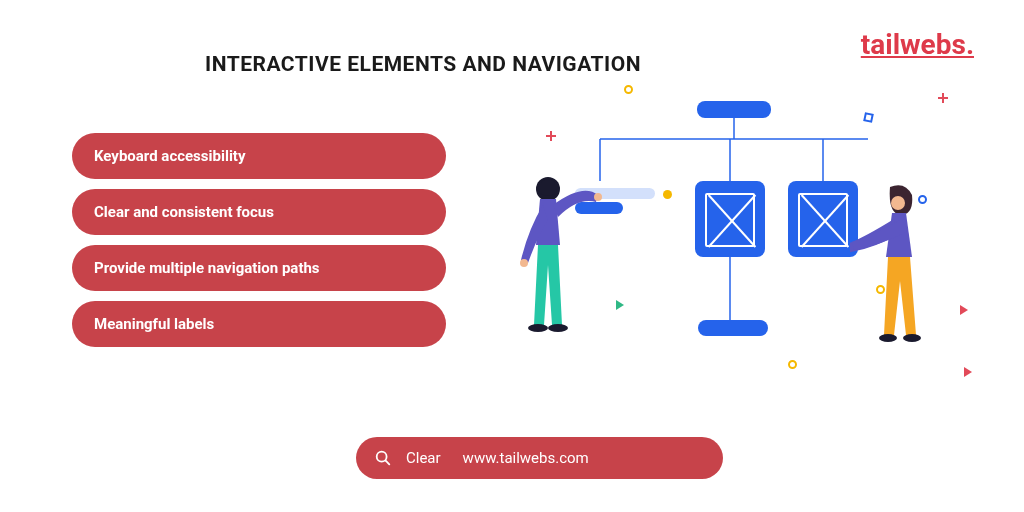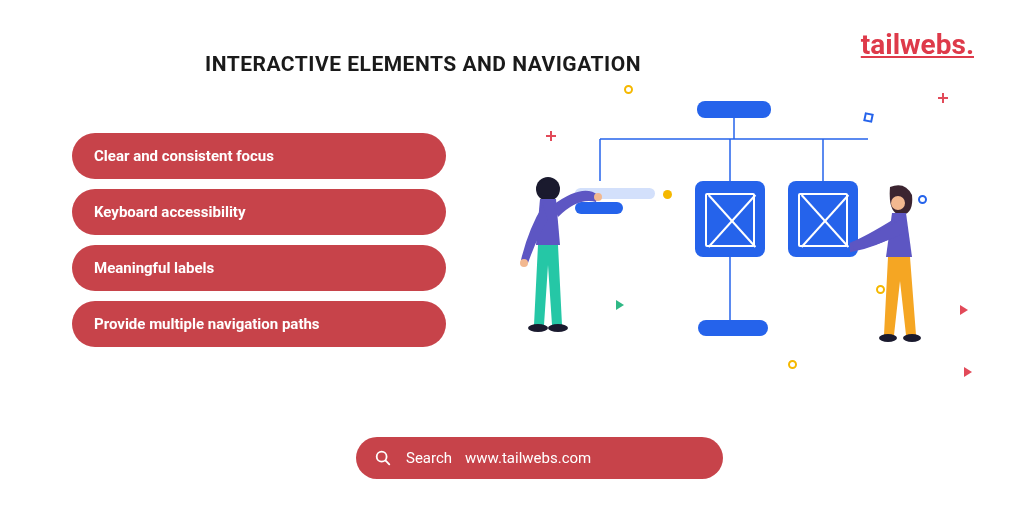--- a/index.html
+++ b/index.html
@@ -65,21 +65,21 @@
       margin-left: 18px;
       display: flex;
       align-items: center;
     }
     .search-label {
       margin-left: 14px;
       font-size: 15px;
       font-weight: 400;
     }
     .search-value {
-      margin-left: 13px;
+      margin-left: 22px;
       font-size: 15px;
       font-weight: 400;
     }
     .illustration {
       position: absolute;
       left: 508px;
       top: 85px;
       width: 520px;
       height: 340px;
     }
@@ -182,41 +182,41 @@
   </style>
 </head>
 <body>
 
 <div class="logo">tailwebs.</div>
 
 <h1 class="title">INTERACTIVE ELEMENTS AND NAVIGATION</h1>
 
 <div class="pill-list">
   <div class="pill">
+      <span>Keyboard accessibility</span>
+    </div>
+  <div class="pill">
       <span>Clear and consistent focus</span>
     </div>
   <div class="pill">
-      <span>Keyboard accessibility</span>
+      <span>Provide multiple navigation paths</span>
     </div>
   <div class="pill">
       <span>Meaningful labels</span>
-    </div>
-  <div class="pill">
-      <span>Provide multiple navigation paths</span>
     </div>
 </div>
 
 <div class="search-bar">
   <span class="search-icon">
     <svg width="18" height="18" viewBox="0 0 20 20" fill="none">
       <circle cx="8.5" cy="8.5" r="5.5" stroke="#ffffff" stroke-width="2"></circle>
       <line x1="13" y1="13" x2="17" y2="17" stroke="#ffffff" stroke-width="2" stroke-linecap="round"></line>
     </svg>
   </span>
-  <span class="search-label">Search</span>
+  <span class="search-label">Clear</span>
   <span class="search-value">www.tailwebs.com</span>
 </div>
 
 <div class="illustration">
 
   <svg style="position:absolute;left:0;top:0" width="520" height="340">
     <path d="M226 33 L226 54" stroke="#2563eb" stroke-width="1.5" fill="none"></path>
     <path d="M92 54 L360 54" stroke="#2563eb" stroke-width="1.5" fill="none"></path>
     <path d="M92 54 L92 96" stroke="#2563eb" stroke-width="1.5" fill="none"></path>
     <path d="M222 54 L222 96" stroke="#2563eb" stroke-width="1.5" fill="none"></path>

